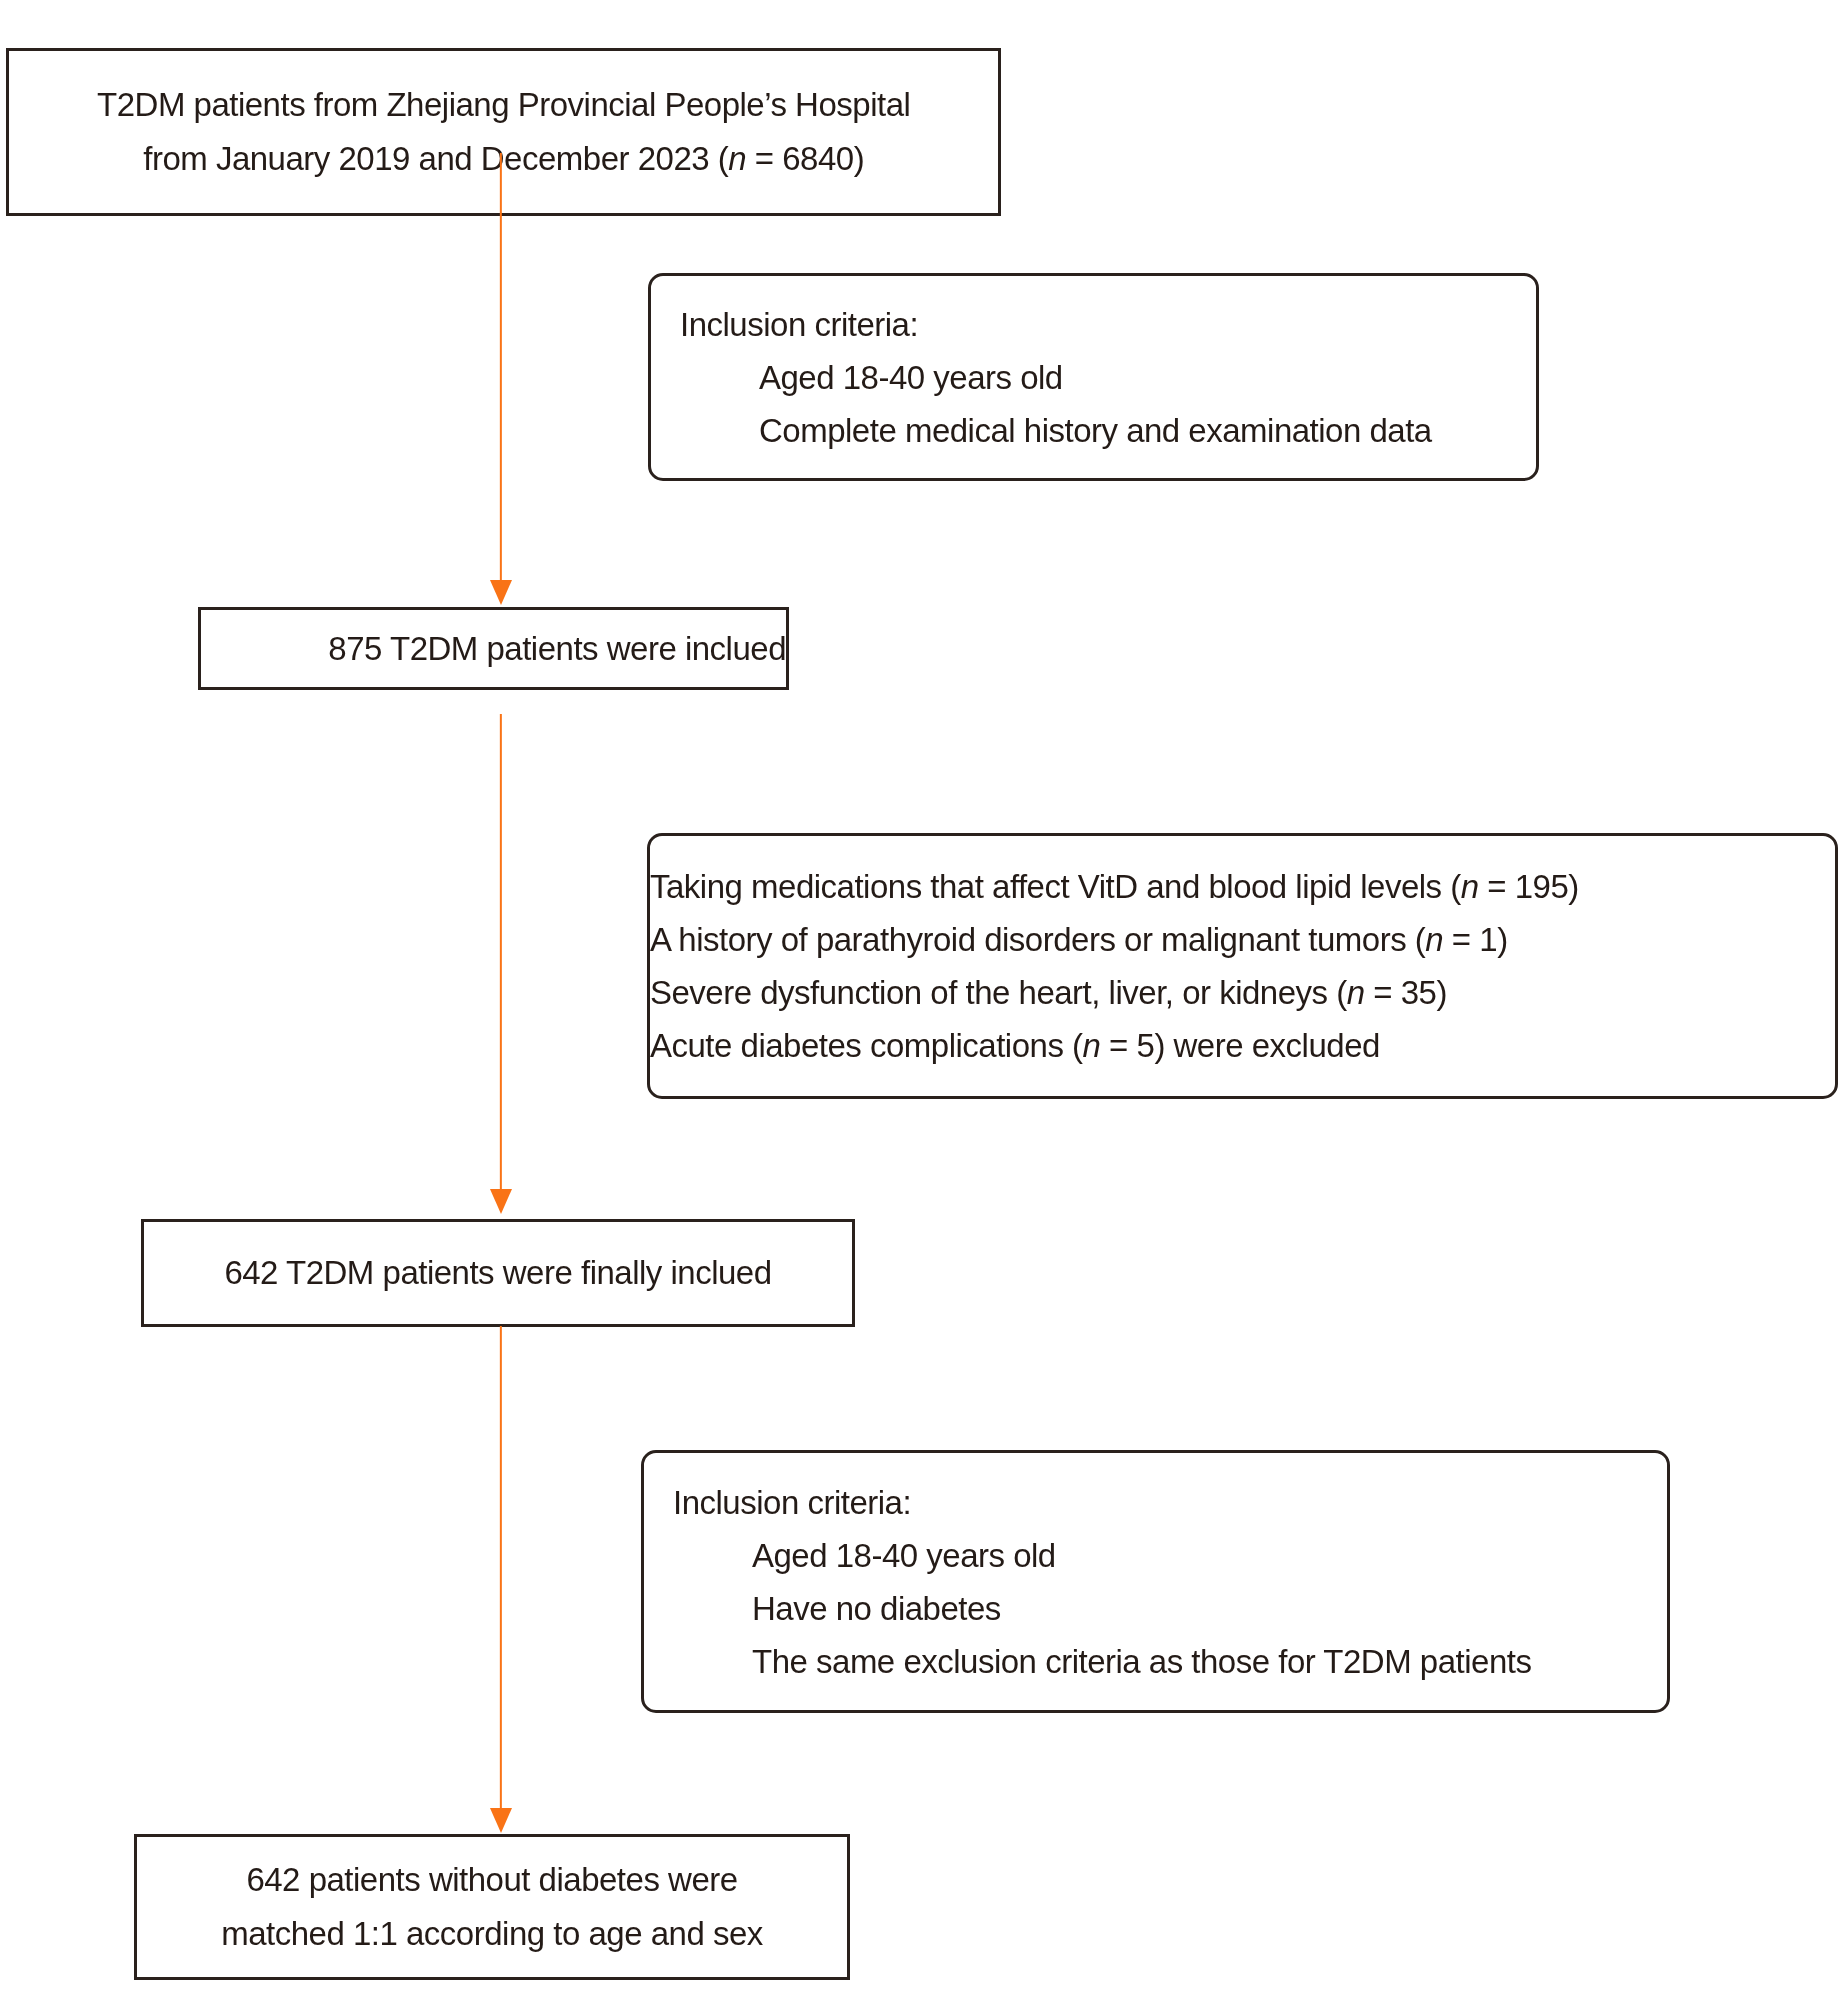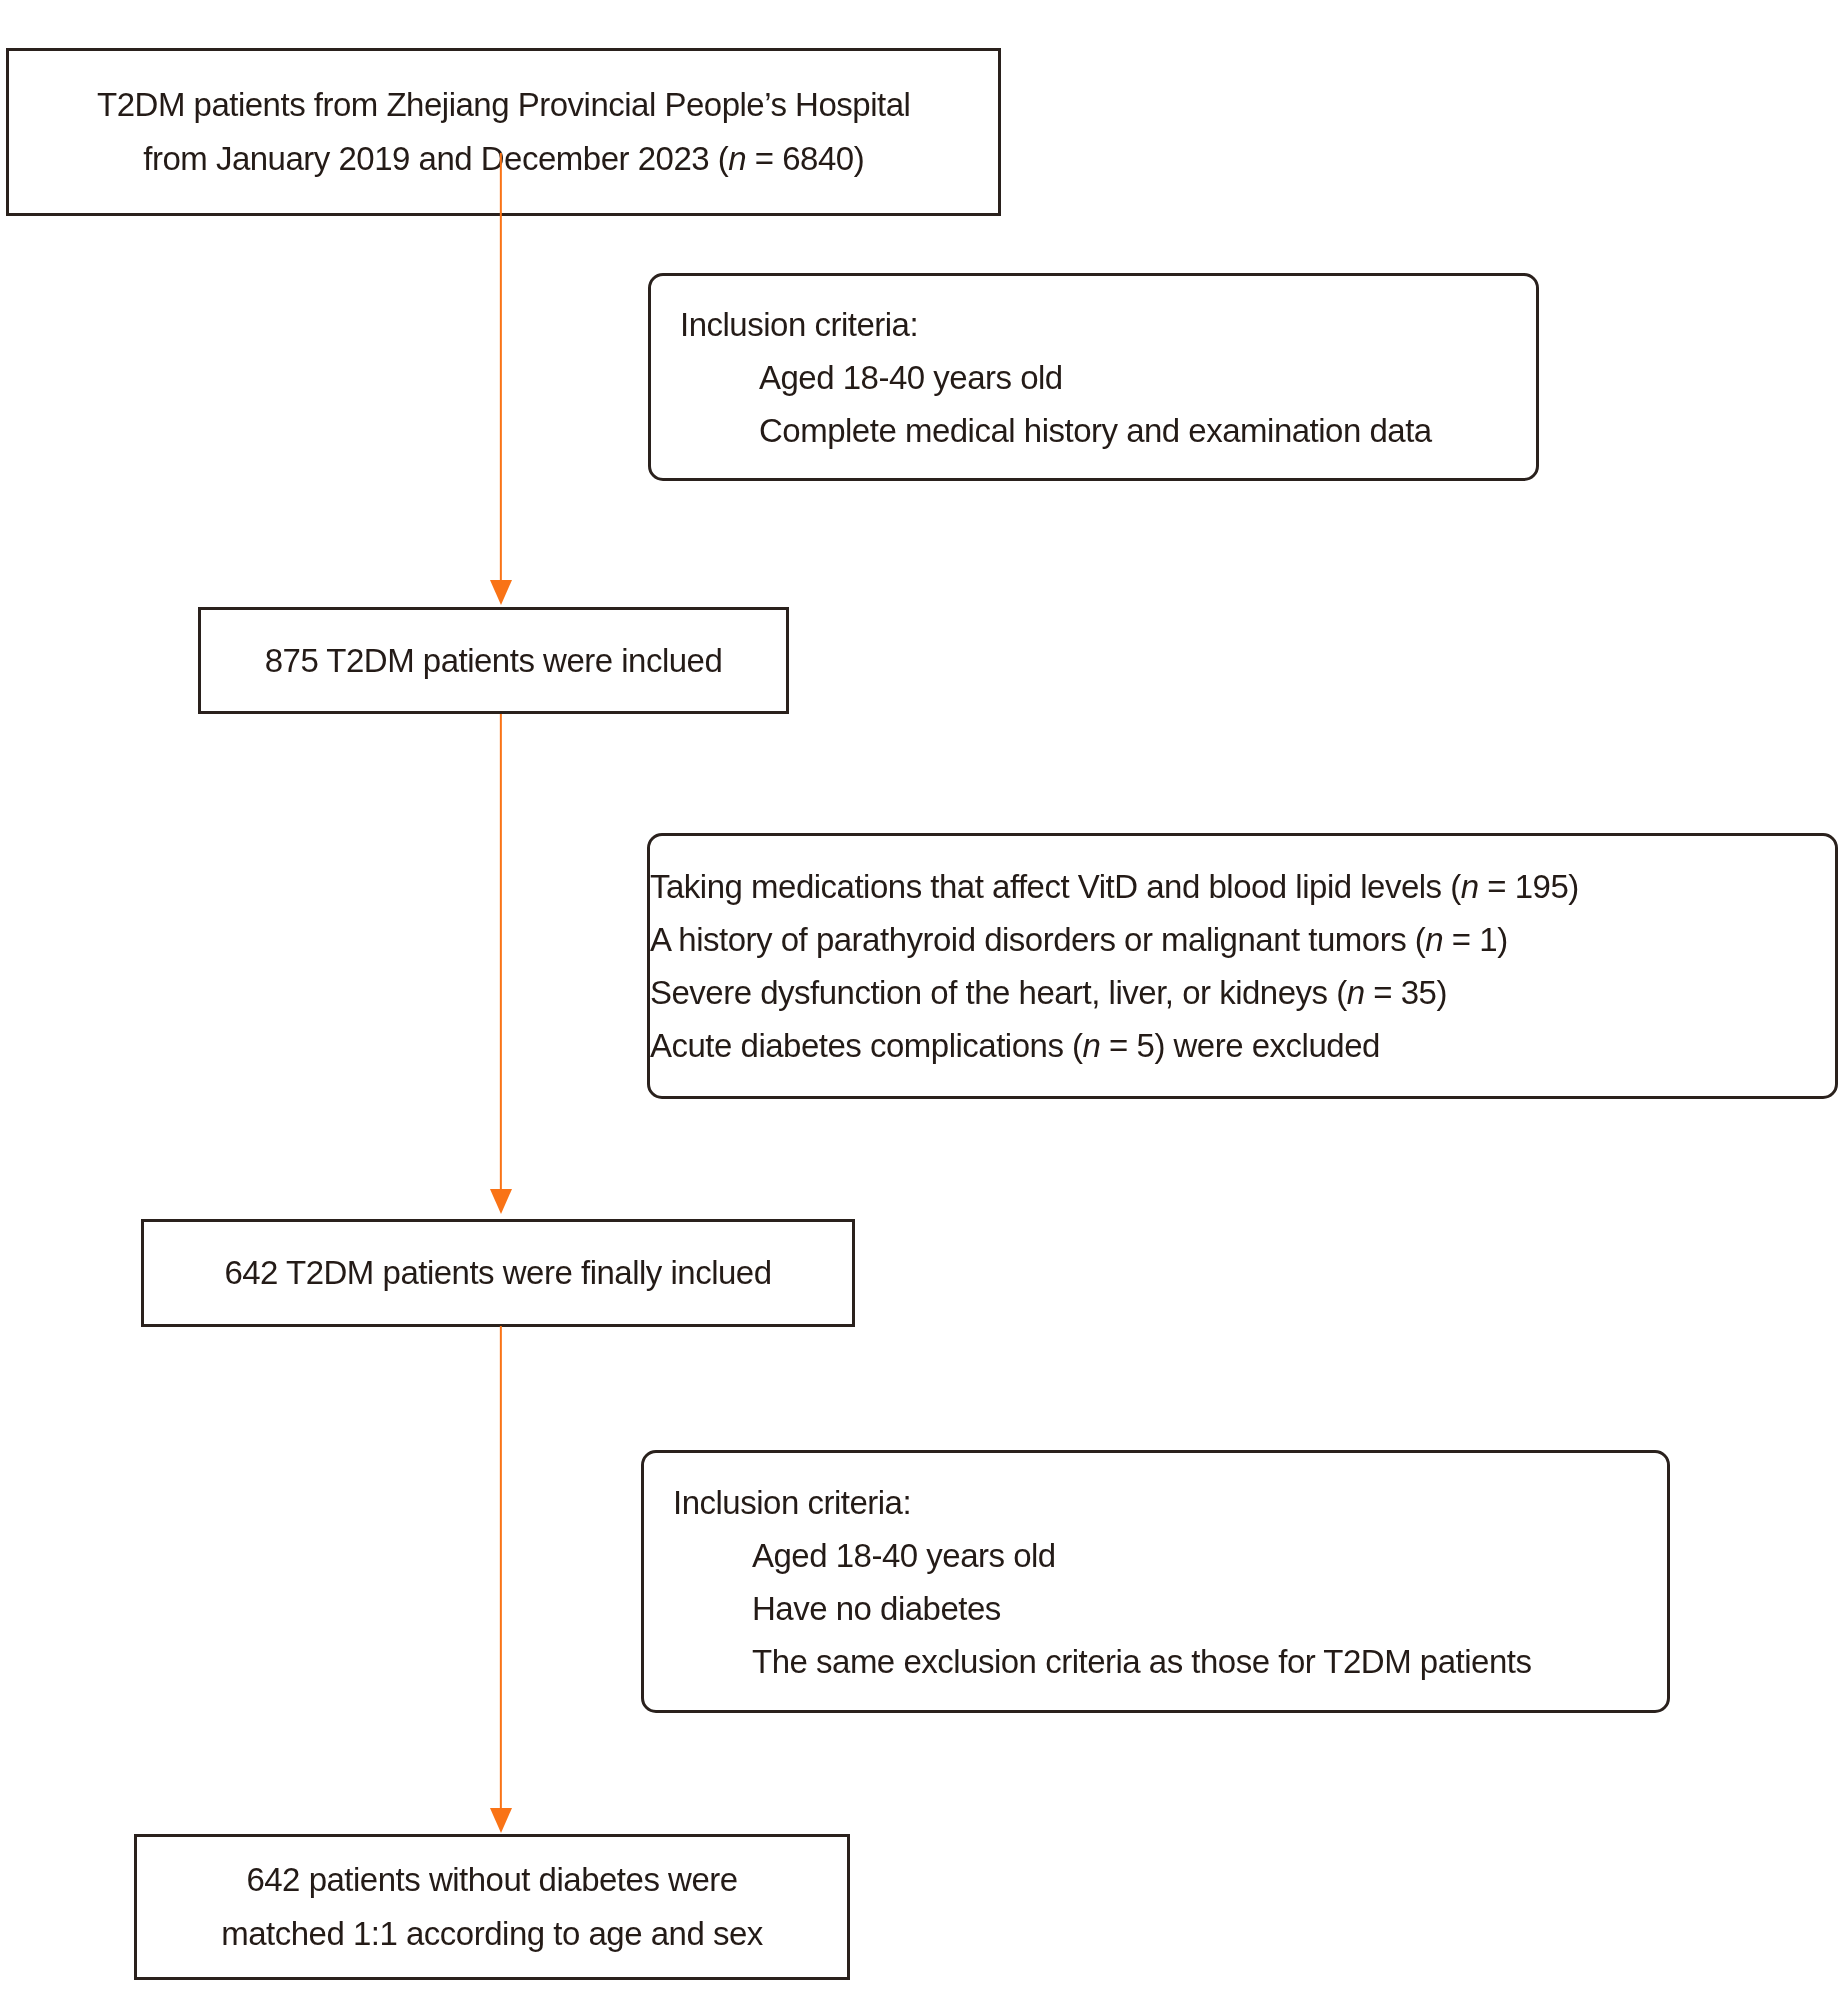--- a/index.html
+++ b/index.html
@@ -89,21 +89,21 @@
     <div class="shaft"></div>
     <div class="head"></div>
   </div>
 
   <div class="box side-box" style="left:648px; top:273px; width:891px; height:208px; padding-left:29px;">
     <div class="sline">Inclusion criteria:</div>
     <div class="sline indent">Aged 18-40 years old</div>
     <div class="sline indent">Complete medical history and examination data</div>
   </div>
 
-  <div class="box center-box" style="left:198px; top:607px; width:591px; height:107px;">
+  <div class="box center-box" style="left:198px; top:607px; width:591px; height:83px;align-items:flex-end;">
     <div class="bline">875 T2DM patients were inclued</div>
   </div>
 
   <div class="arrow" style="left:489px; top:714px; height:500px;">
     <div class="shaft"></div>
     <div class="head"></div>
   </div>
 
   <div class="box side-box" style="left:647px; top:833px; width:1191px; height:266px; ">
     <div class="sline" style="line-height:53px;"><span>Taking medications that affect VitD and blood lipid levels (</span><span class="it">n</span><span> = 195)</span></div>

